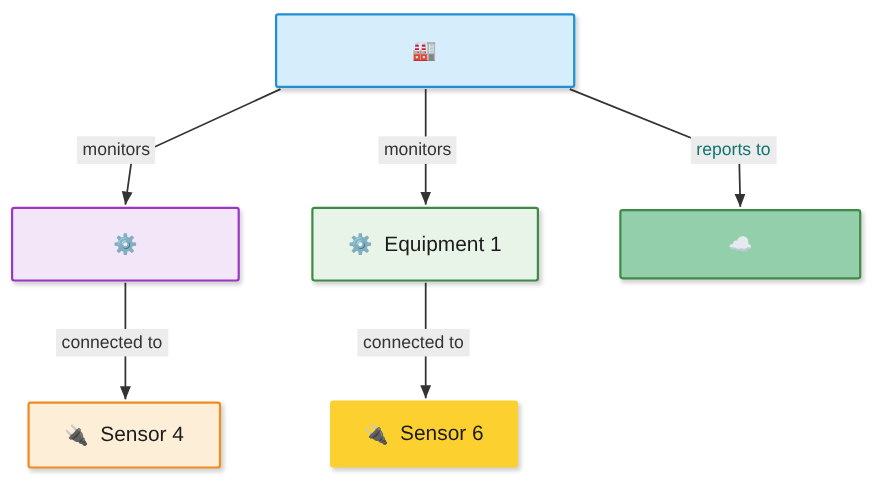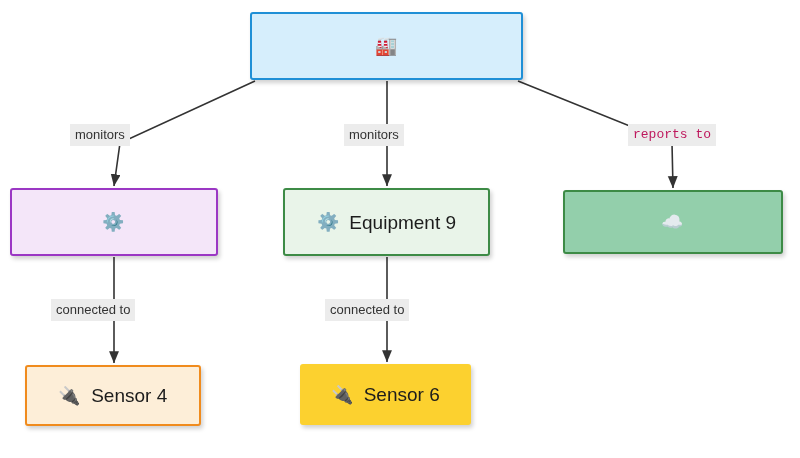--- a/index.html
+++ b/index.html
@@ -72,21 +72,21 @@
   #node-sensor-2 {
     left: 300px;  top: 364px; width: 171px; height: 61px;
     border-width: 0px;
   }
 
   
   .edge-label {
     position: absolute;
     background: #ececec;
     color: #333333;
-    font-size: 13px;
+    font-size: 16px;
     line-height: 1.2;
     padding: 3px 5px;
     white-space: nowrap;
     box-sizing: border-box;
   }
   #edge-label-monitors-1   { left: 70px;  top: 124px; }
   #edge-label-monitors-2   { left: 344px; top: 124px; }
   #edge-label-reports-to   { left: 628px; top: 124px; }
   #edge-label-connected-1  { left: 51px;  top: 299px; }
   #edge-label-connected-2  { left: 325px; top: 299px; }
@@ -117,40 +117,40 @@
   <div class="node" id="node-root" style="background: rgb(214, 238, 252); border-color: rgb(31, 143, 214);">
     <span class="node-icon">🏭</span>
   </div>
 
   <div class="node" id="node-equipment-1" style="background: rgb(244, 230, 249); border-color: rgb(155, 55, 196);">
     <span class="node-icon">⚙️</span>
   </div>
 
   <div class="node" id="node-equipment-2" style="background: rgb(233, 244, 233); border-color: rgb(61, 139, 70);">
     <span class="node-icon">⚙️</span>
-    <span class="node-label">Equipment 9</span>
+    <span class="node-label">Equipment 1</span>
   </div>
 
   <div class="node" id="node-cloud-analytics" style="background: rgb(147, 207, 171); border-color: rgb(61, 139, 70);">
     <span class="node-icon">☁️</span>
   </div>
 
   <div class="node" id="node-sensor-1" style="background: rgb(253, 238, 216); border-color: rgb(240, 139, 29);">
     <span class="node-icon">🔌</span>
     <span class="node-label">Sensor 4</span>
   </div>
 
   <div class="node" id="node-sensor-2" style="background: rgb(252, 209, 47); border-color: rgb(252, 209, 47);">
     <span class="node-icon">🔌</span>
     <span class="node-label">Sensor 6</span>
   </div>
 
   <div class="edge-label" id="edge-label-monitors-1" style="background: rgb(236, 236, 236); color: rgb(51, 51, 51);">monitors</div>
 
   <div class="edge-label" id="edge-label-monitors-2" style="background: rgb(236, 236, 236); color: rgb(51, 51, 51);">monitors</div>
 
-  <div class="edge-label" id="edge-label-reports-to" style="background: rgb(236, 236, 236); color: #be185d; font-family: Liberation Mono, monospace;">reports to</div>
+  <div class="edge-label" id="edge-label-reports-to" style="background: rgb(236, 236, 236); color: #0f766e;">reports to</div>
 
   <div class="edge-label" id="edge-label-connected-1" style="background: rgb(236, 236, 236); color: rgb(51, 51, 51);">connected to</div>
 
   <div class="edge-label" id="edge-label-connected-2" style="background: rgb(236, 236, 236); color: rgb(51, 51, 51);">connected to</div>
 
 </div>
 
 </body></html>

